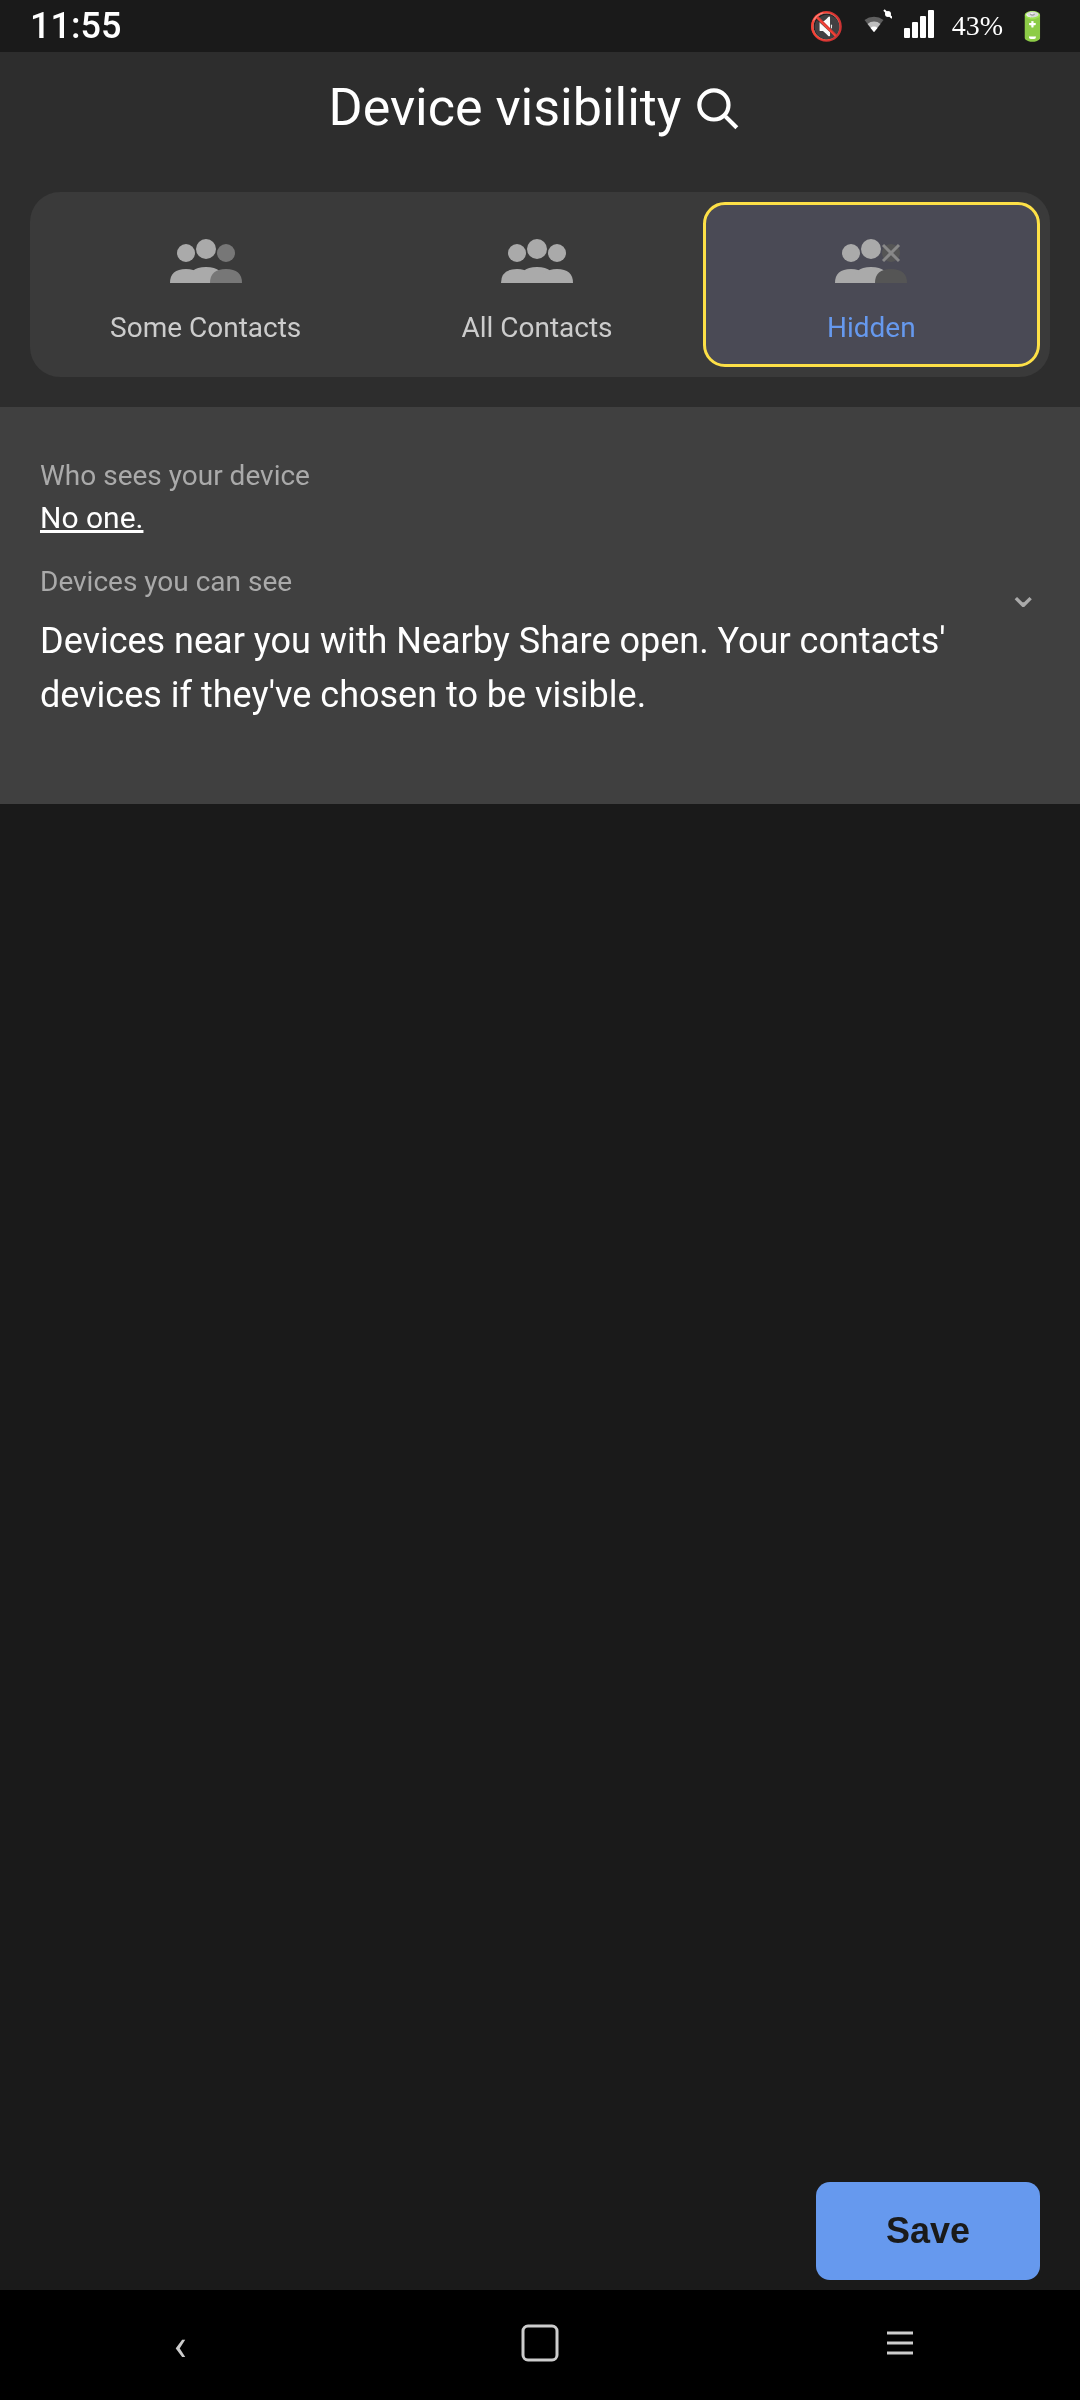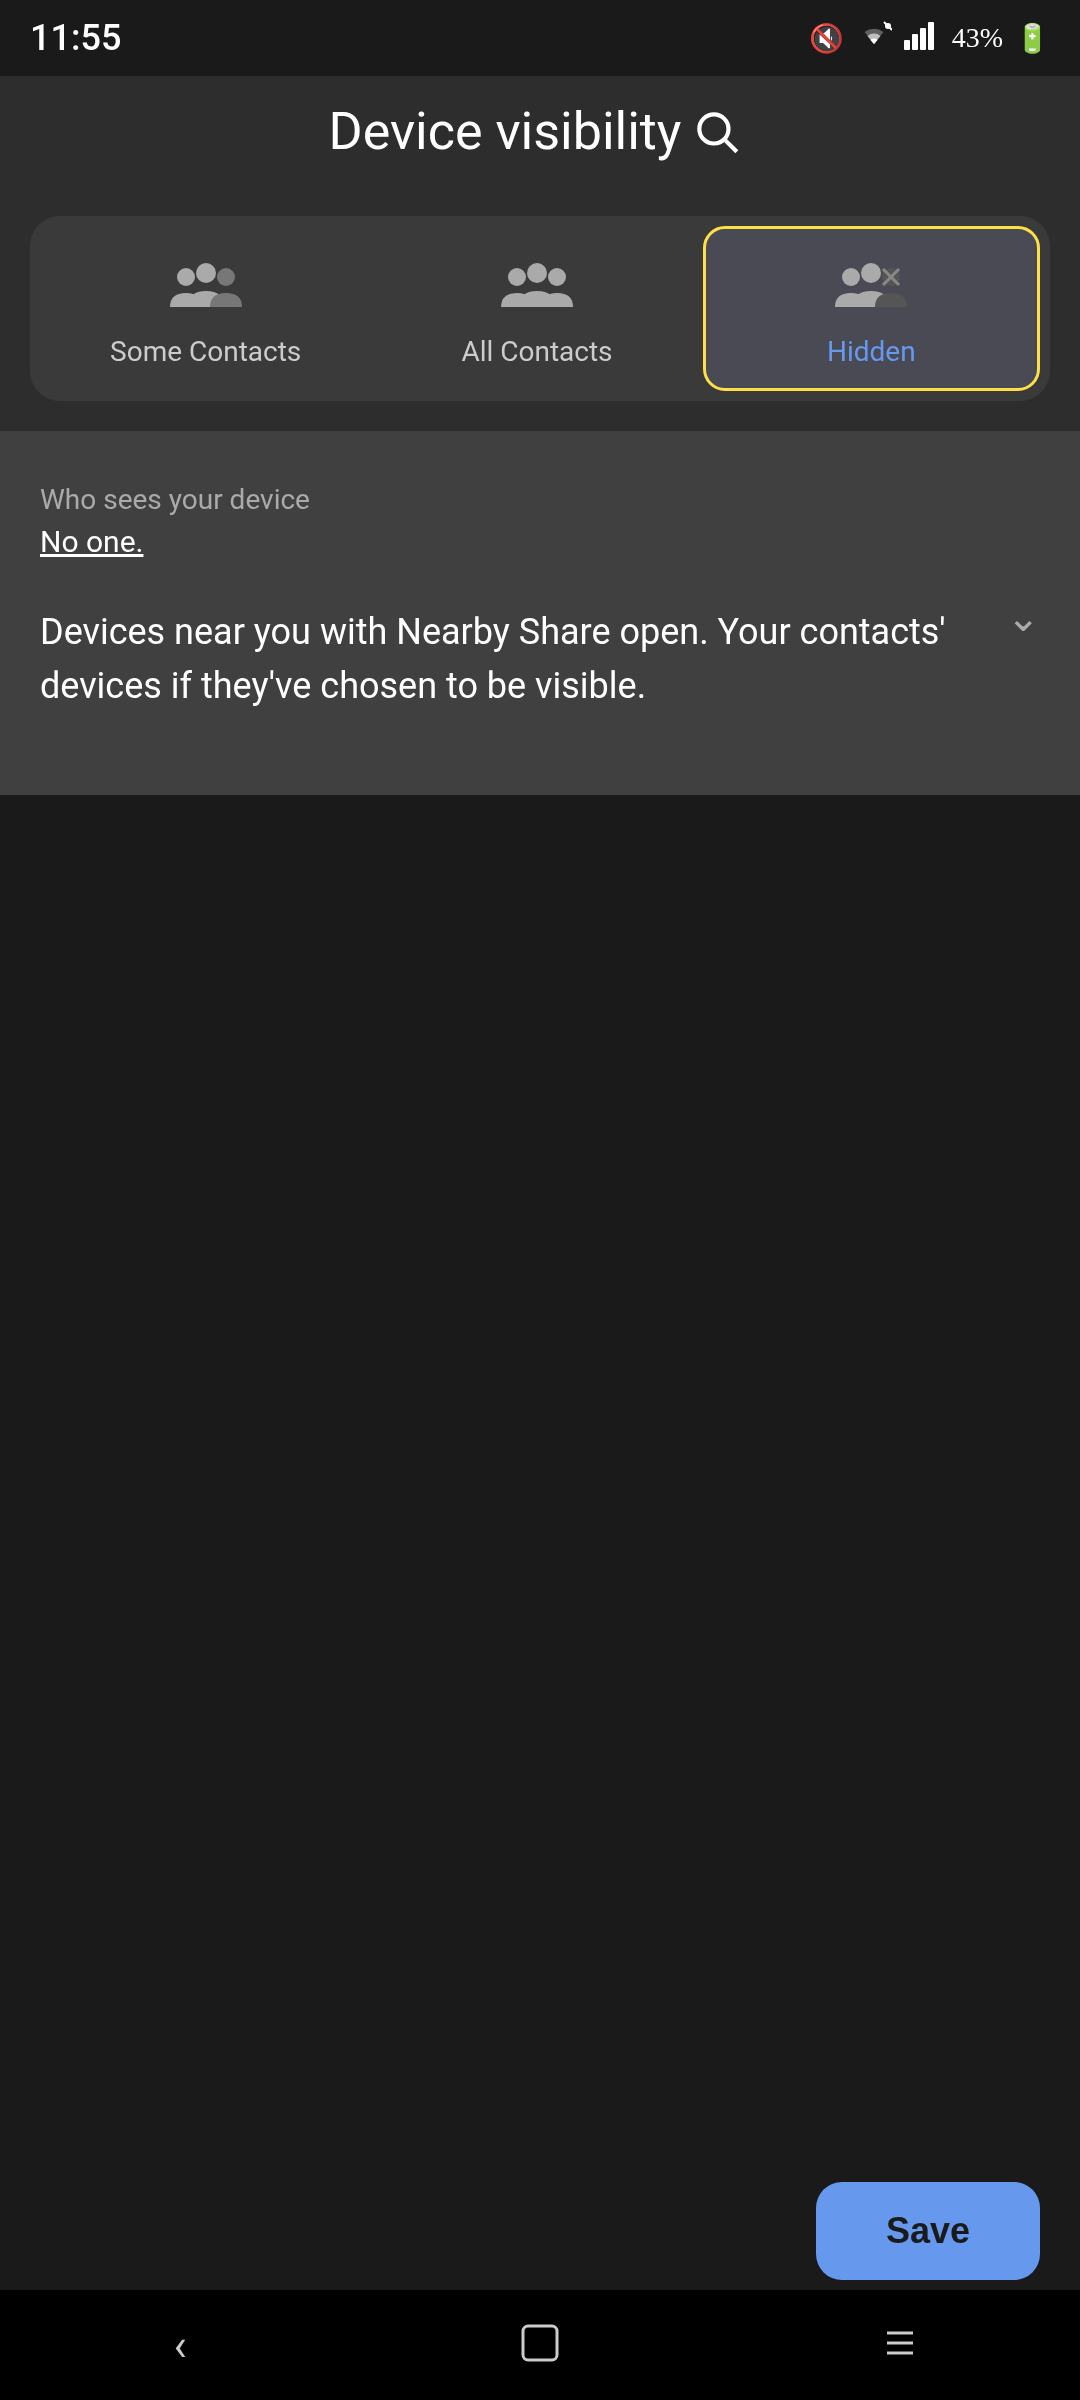--- a/index.html
+++ b/index.html
@@ -14,21 +14,21 @@
       height: 2400px;
       background-color: #1a1a1a;
       font-family: 'Roboto', Arial, sans-serif;
       color: #ffffff;
       position: relative;
       overflow: hidden;
     }
 
     
     .status-bar {
-      height: 76px;
+      height: 52px;
       background-color: #1a1a1a;
       display: flex;
       align-items: center;
       justify-content: space-between;
       padding: 0 30px;
     }
 
     .status-time {
       font-size: 36px;
       font-weight: 500;
@@ -178,21 +178,21 @@
     .save-btn-container {
       position: absolute;
       bottom: 120px;
       right: 40px;
     }
 
     .save-button {
       background-color: #6699ee;
       color: #1a1a1a;
       border: none;
-      border-radius: 26px;
+      border-radius: 14px;
       padding: 28px 70px;
       font-size: 36px;
       font-weight: 600;
       cursor: pointer;
     }
 
     
     .nav-bar {
       position: absolute;
       bottom: 0;
@@ -309,20 +309,21 @@
 </div>
 
 <div class="info-section">
   <div class="info-block">
     <div class="info-label">Who sees your device</div>
     <div class="info-value">No one.</div>
   </div>
 
   <div class="info-block info-expandable">
     <div style="flex:1">
+      <div class="info-label">Devices you can see</div>
       <div class="info-expandable-text">Devices near you with Nearby Share open. Your contacts' devices if they've chosen to be visible.</div>
     </div>
     <div class="chevron-down">⌄</div>
   </div>
 </div>
 
 <div class="save-btn-container">
   <button class="save-button">Save</button>
 </div>
 

